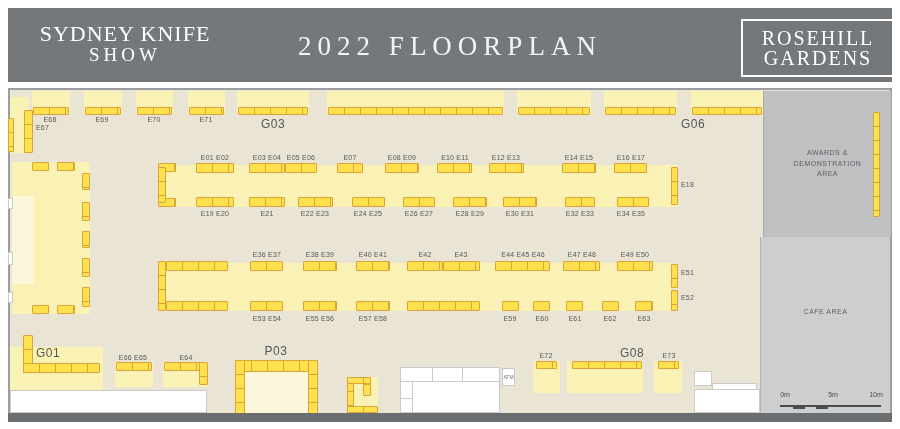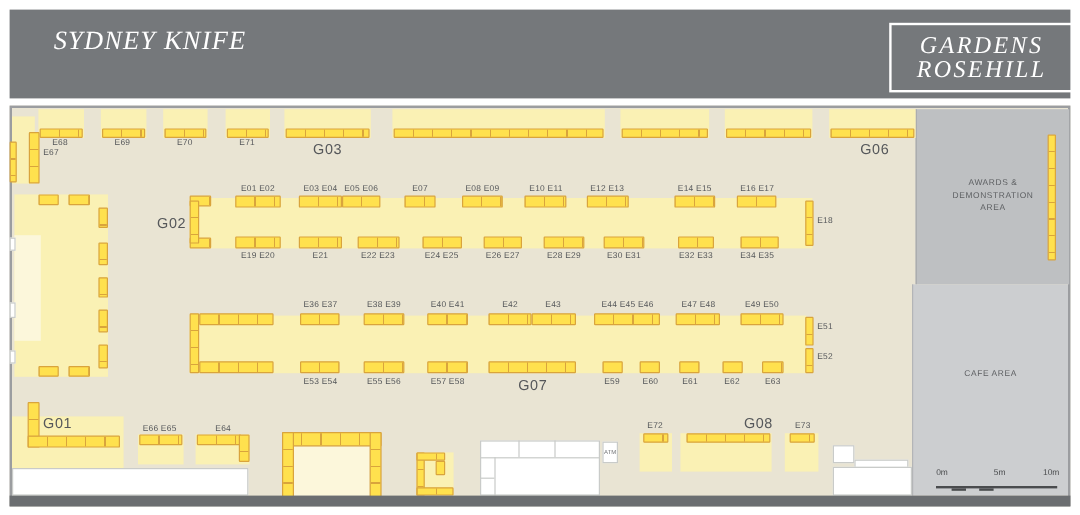--- a/index.html
+++ b/index.html
@@ -1,20 +1,20 @@
 <!DOCTYPE html>
 <html style="--header_bg: #75787B; --floor: #E9E4D3; --island: #FAF1B4; --island_pale: #FCF7DB; --stand_fill: #FFE14E; --stand_border: #D9A43C; --awards_bg: #BEC0C2; --cafe_bg: #CCCED0; --wall: #9B9DA0; --wall_dark: #6B6E71; --label_text: #55575A;"><head>
 <meta charset="utf-8">
 <style>
   html,body{margin:0;padding:0;}
   body{width:900px;height:429px;position:relative;background:#fff;overflow:hidden;
        font-family:"Liberation Sans",sans-serif;}
   
   .header{position:absolute;left:8px;top:8px;width:884px;height:74px;
-          background:var(--header_bg,#75787B);font-style:italic;}
+          background:var(--header_bg,#75787B);}
   .logo{position:absolute;left:28px;top:13px;width:178px;text-align:center;color:#fff;
         font-family:"Liberation Serif",serif;}
   .logo-l1{font-size:22px;letter-spacing:1px;display:block;}
   .logo-l2{font-size:19px;letter-spacing:4px;display:block;margin-top:-3px;}
   .main-title{position:absolute;left:50%;top:23px;transform:translateX(-50%);
         color:#F4F4F4;font-family:"Liberation Serif",serif;font-size:27px;letter-spacing:6px;
         white-space:nowrap;}
   .venue-box{position:absolute;left:733px;top:11px;width:150px;height:54px;border:2px solid #fff;
         display:flex;flex-direction:column;align-items:center;justify-content:center;
         color:#fff;font-family:"Liberation Serif",serif;font-size:20px;letter-spacing:2px;line-height:1.02;}
@@ -175,24 +175,23 @@
     <div class="stand v" style="left: 308px; top: 360px; width: 10px; height: 57px;"></div>
     <div class="stand v" style="left: 347px; top: 377px; width: 7px; height: 36px;"></div>
     <div class="stand" style="left: 347px; top: 406px; width: 31px; height: 7px;"></div>
     <div class="stand" style="left: 347px; top: 377px; width: 24px; height: 7px;"></div>
     <div class="stand v" style="left: 363px; top: 384px; width: 8px; height: 12px;"></div>
     <div class="stand" style="left: 536px; top: 361px; width: 21px; height: 8px;"></div>
     <div class="stand" style="left: 572px; top: 361px; width: 70px; height: 8px;"></div>
     <div class="stand" style="left: 658px; top: 361px; width: 21px; height: 8px;"></div>
     <div class="stand v" style="left: 873px; top: 112px; width: 7px; height: 105px;"></div>
     <div class="lbl big" style="top: 117px; left: 213px; width: 120px; text-align: center;">G03</div>
-    <div class="lbl big" style="top: 117px; left: 669px; width: 120px; text-align: center;">G06</div>
-    <div class="lbl big" style="top: 179px; left: 83px; width: 120px; text-align: center;">G02</div>
-    <div class="lbl big" style="top: 314px; left: 384px; width: 120px; text-align: center;">G07</div>
+    <div class="lbl big" style="top: 117px; left: 633px; width: 120px; text-align: center;">G06</div>
     <div class="lbl big" style="top: 346px; left: -12px; width: 120px; text-align: center;">G01</div>
+    <div class="lbl big" style="top: 344px; left: 216px; width: 120px; text-align: center;">P03</div>
     <div class="lbl big" style="top: 346px; left: 572px; width: 120px; text-align: center;">G08</div>
     <div class="lbl small" style="top: 116px; left: -10px; width: 120px; text-align: center;">E68</div>
     <div class="lbl small" style="top: 116px; left: 42px; width: 120px; text-align: center;">E69</div>
     <div class="lbl small" style="top: 116px; left: 94px; width: 120px; text-align: center;">E70</div>
     <div class="lbl small" style="top: 116px; left: 146px; width: 120px; text-align: center;">E71</div>
     <div class="lbl small" style="top: 124px; left: 36px;">E67</div>
     <div class="lbl small" style="top: 154px; left: 155px; width: 120px; text-align: center;">E01 E02</div>
     <div class="lbl small" style="top: 154px; left: 207px; width: 120px; text-align: center;">E03 E04</div>
     <div class="lbl small" style="top: 154px; left: 241px; width: 120px; text-align: center;">E05 E06</div>
     <div class="lbl small" style="top: 154px; left: 290px; width: 120px; text-align: center;">E07</div>
@@ -245,18 +244,20 @@
     <span class="t" style="left:94px;top:0;width:24px;">10m</span>
     <div class="sb-line" style="left:10px;top:14px;width:101px;height:2px;"></div>
     <div class="sb-line" style="left:23px;top:16px;width:12px;height:2px;"></div>
     <div class="sb-line" style="left:46px;top:16px;width:12px;height:2px;"></div>
   </div>
 </div>
 
 <div class="header">
   <div class="logo">
     <span class="logo-l1">SYDNEY KNIFE</span>
-  </div>
+    <span class="logo-l2">SHOW</span>
+  </div>
+  <div class="main-title">2022 FLOORPLAN</div>
   <div class="venue-box">
+    <span>ROSEHILL</span>
     <span>GARDENS</span>
-    <span>ROSEHILL</span>
   </div>
 </div>
 
 </body></html>

